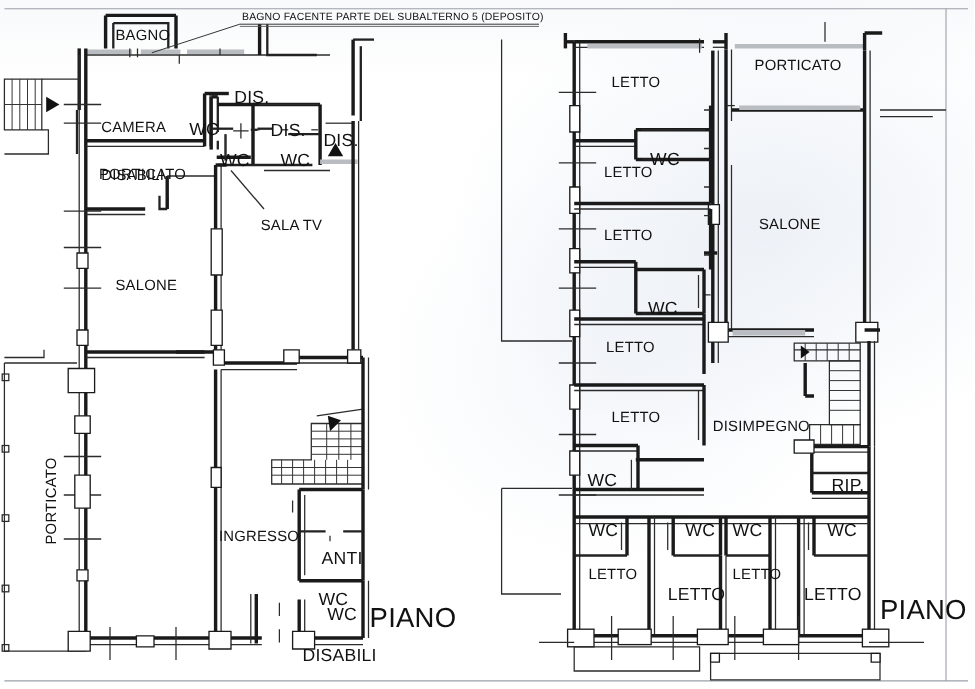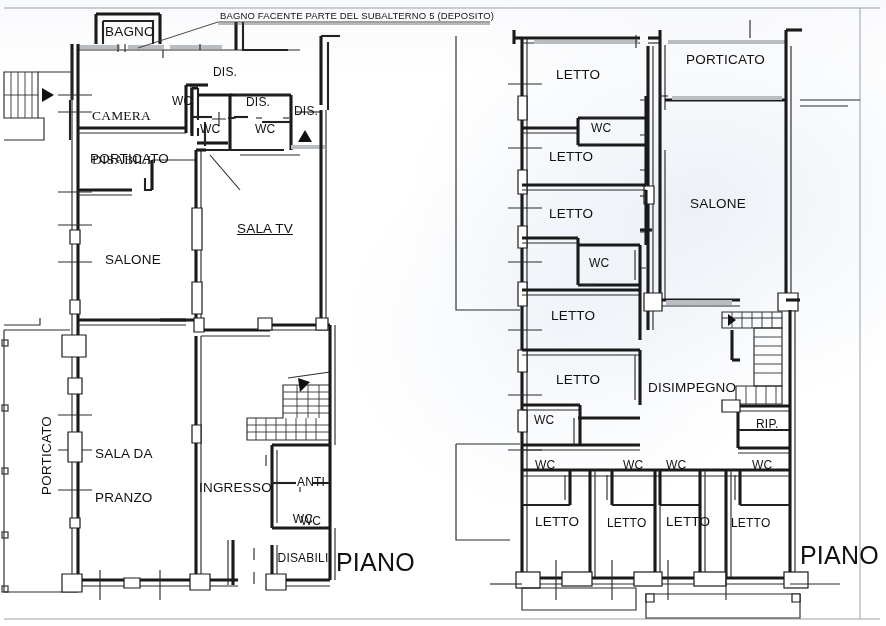--- a/index.html
+++ b/index.html
@@ -33,21 +33,21 @@
 
   .lbl{
     position:absolute;
     color:#111;
     font-family:"Liberation Sans", sans-serif;
     white-space:pre;
     line-height:1.08;
     letter-spacing:.2px;
   }
   .lbl-room   {font-size:13.5px;}
-  .lbl-small  {font-size:12px;}
+  .lbl-small  {font-size:16px;margin-top:15px;}
   .lbl-note   {font-size:9.5px;letter-spacing:.15px;}
   .lbl-floor  {font-size:25px;line-height:1.12;}
   .rot{transform:rotate(-90deg);transform-origin:left top;}
   .ctr{text-align:center;}
 </style>
 </head>
 <body>
 
 <div id="page">
   <div class="paper-tint"></div>
@@ -420,35 +420,31 @@
 
       <path class="wt" d="M800 100 L860 100"></path>
       <path class="wt" d="M800 106 L848 106"></path>
     </g>
   </svg>
 
   <div class="lbl lbl-note" style="left:220px;top:11px;">BAGNO FACENTE PARTE DEL SUBALTERNO 5 (DEPOSITO)</div>
 
   <div class="lbl lbl-room" style="left:105px;top:25px;text-align:right;">BAGNO</div>
 
-  <div class="lbl lbl-room" style="left:92px;top:80px;font-family:Liberation Serif, serif;">
+  <div class="lbl lbl-room" style="left:92px;top:80px;">
     <div>CAMERA</div>
     <div>DISABILI</div>
   </div>
 
   <div class="lbl lbl-room" style="left:90px;top:152px;">PORTICATO</div>
 
   <div class="lbl lbl-room" style="left:105px;top:253px;">SALONE</div>
 
-  <div class="lbl lbl-room" style="left:237px;top:222px;text-decoration:underline;">SALA TV</div>
-
-  <div class="lbl lbl-room ctr" style="left:95px;top:418px;">
-    <div>SALA DA</div>
-    <div>PRANZO</div>
-  </div>
+  <div class="lbl lbl-room" style="left:237px;top:198px;">SALA TV</div>
+
 
   <div class="lbl lbl-room rot" style="left:40px;top:495px;">PORTICATO</div>
 
   <div class="lbl lbl-room" style="left:199px;top:481px;">INGRESSO</div>
 
   <div class="lbl lbl-small ctr" style="left:279px;top:450px;width:64px;">
     <div>ANTI</div>
     <div>WC</div>
   </div>
 

